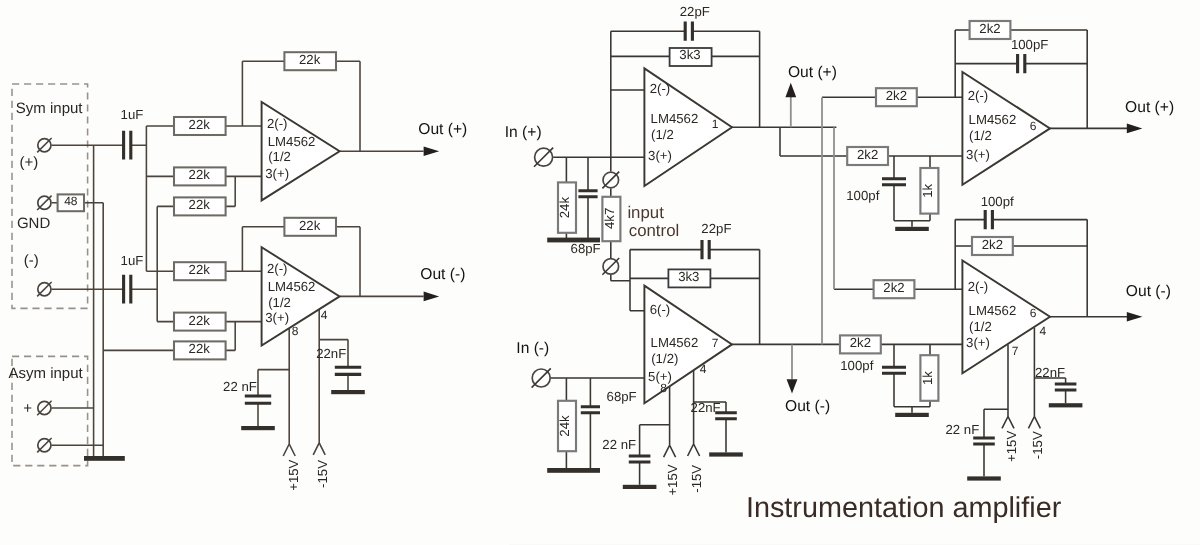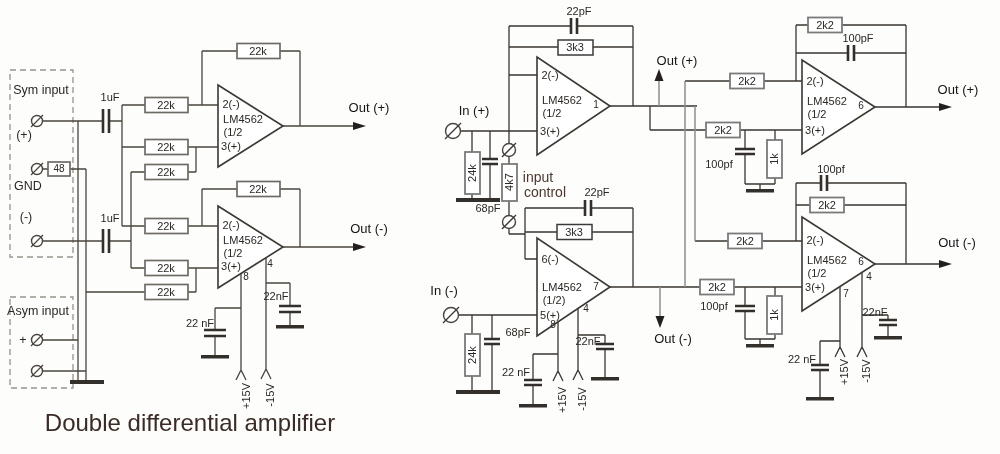--- a/index.html
+++ b/index.html
@@ -223,23 +223,22 @@
 <div class="lbl s11" style="left:233px;top:253px">(1/2</div>
 <div class="lbl s11" style="left:231px;top:266px">3(+)</div>
 <div class="lbl s15" style="left:369px;top:107px">Out (+)</div>
 <div class="lbl s15" style="left:369px;top:228px">Out (-)</div>
 <div class="lbl s10" style="left:246px;top:277px">8</div>
 <div class="lbl s10" style="left:270px;top:264px">4</div>
 <div class="lbl s11" style="left:200px;top:323px">22 nF</div>
 <div class="lbl s11" style="left:276px;top:296px">22nF</div>
 <div class="lbl s11 rot" style="left:246px;top:396px">+15V</div>
 <div class="lbl s11 rot" style="left:270px;top:395px">-15V</div>
-<div class="lbl cap" style="left:190px;top:423px">Double differential amplifier</div>
-
-<div class="lbl s15" style="left:474px;top:110px">In (+)</div>
+
+<div class="lbl s15" style="left:436px;top:110px">In (+)</div>
 <div class="lbl s15" style="left:444px;top:290px">In (-)</div>
 <div class="lbl s11 rot" style="left:472px;top:173px">24k</div>
 <div class="lbl s11 rot" style="left:472px;top:355px">24k</div>
 <div class="lbl s11" style="left:488px;top:208px">68pF</div>
 <div class="lbl s11" style="left:518px;top:332px">68pF</div>
 <div class="lbl s11 rot" style="left:509px;top:182px">4k7</div>
 <div class="lbl s14" style="left:538px;top:177px">input</div>
 <div class="lbl s14" style="left:545px;top:192px">control</div>
 <div class="lbl s11" style="left:579px;top:11px">22pF</div>
 <div class="lbl s11" style="left:575px;top:47px">3k3</div>
@@ -286,13 +285,14 @@
 <div class="lbl s15" style="left:958px;top:89px">Out (+)</div>
 <div class="lbl s15" style="left:957px;top:242px">Out (-)</div>
 <div class="lbl s11" style="left:516px;top:372px">22 nF</div>
 <div class="lbl s11" style="left:588px;top:341px">22nF</div>
 <div class="lbl s11" style="left:802px;top:359px">22 nF</div>
 <div class="lbl s11" style="left:875px;top:312px">22nF</div>
 <div class="lbl s11 rot" style="left:562px;top:400px">+15V</div>
 <div class="lbl s11 rot" style="left:582px;top:399px">-15V</div>
 <div class="lbl s11 rot" style="left:844px;top:372px">+15V</div>
 <div class="lbl s11 rot" style="left:866px;top:371px">-15V</div>
+<div class="lbl cap" style="left:753px;top:424px">Instrumentation amplifier</div>
 </div>
 
 </body></html>

